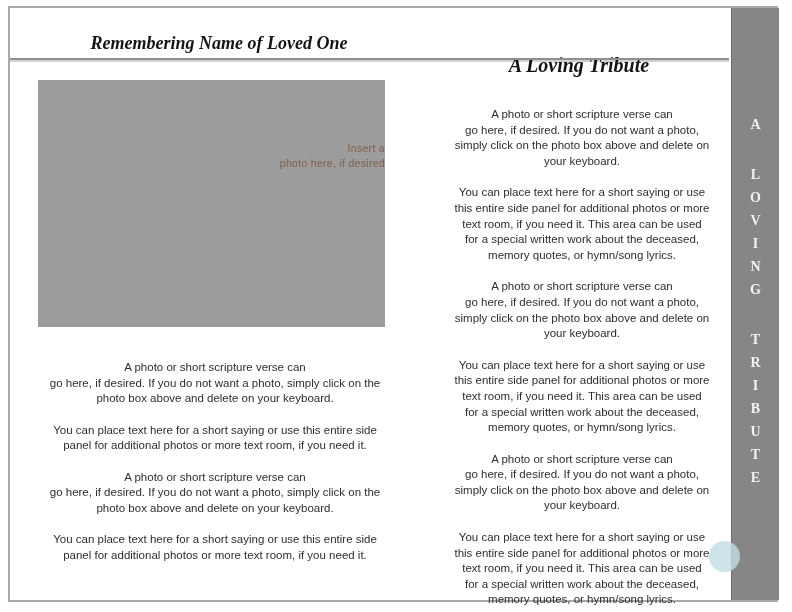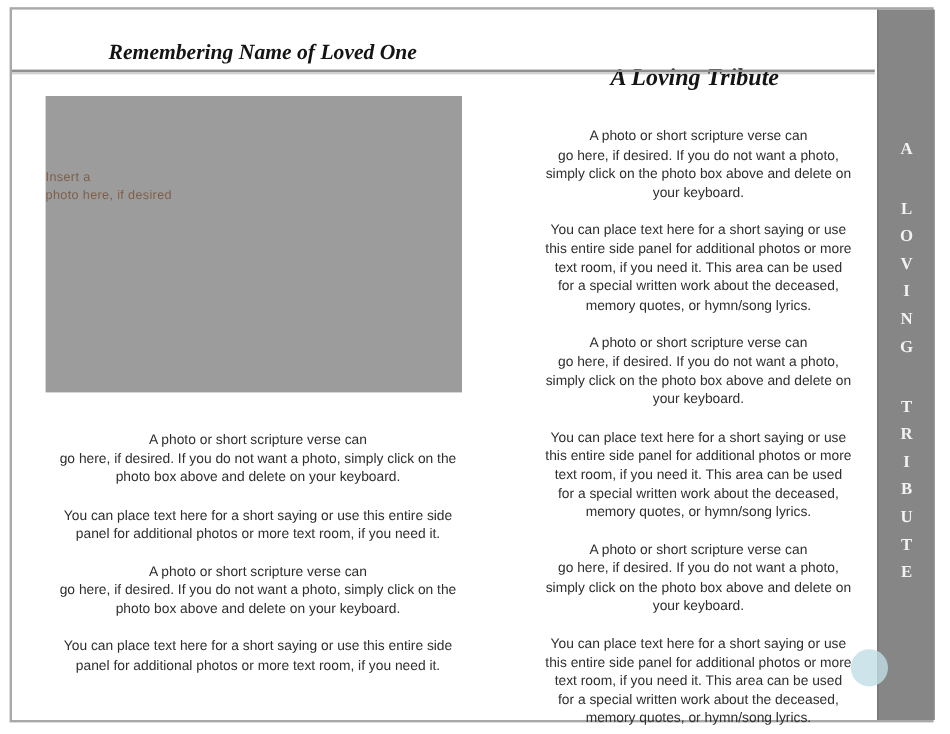--- a/index.html
+++ b/index.html
@@ -37,21 +37,21 @@
     white-space: nowrap;
   }
   .title-left { left: 10px; top: 33px; width: 418px; font-size: 18px; }
   .title-right { left: 430px; top: 38px; width: 298px; font-size: 20px; margin-top: 16px; }
 
   .photo-box {
     position: absolute;
     left: 38px; top: 80px;
     width: 347px; height: 247px;
     background: #9c9c9c;
-    text-align: left;
+    text-align: right;
   }
   .ph-text {
     padding-top: 61px;
     font-size: 10.5px;
     line-height: 15px;
     color: #7f5f4a;
     letter-spacing: 0.3px;
   }
 
   .body-col {

